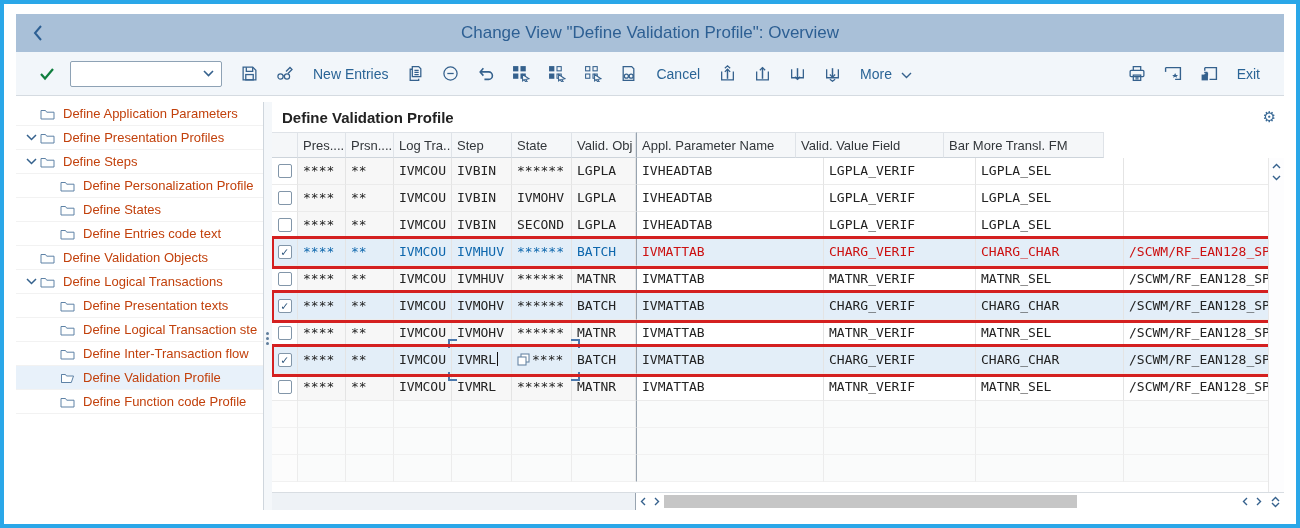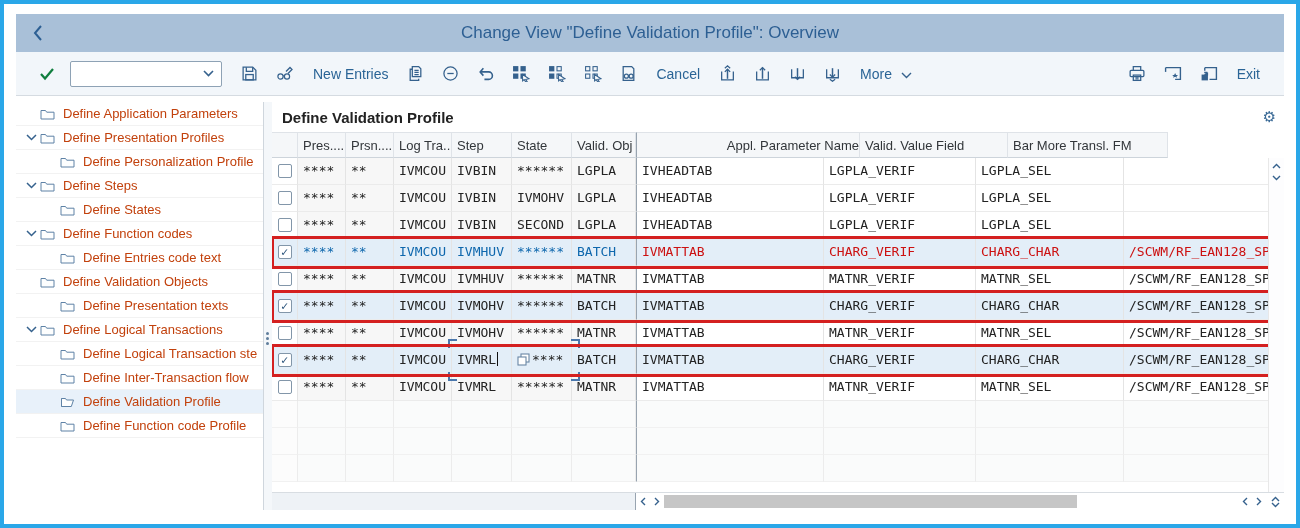--- a/index.html
+++ b/index.html
@@ -255,98 +255,85 @@
                 <polyline points="1,1 5.5,5.5 10,1" fill="none" stroke="#35618d" stroke-width="1.5"></polyline>
               </svg>
             </span>
             <span class="fold">
               <svg width="15" height="12" viewBox="0 0 15 12" fill="#fdfefe" stroke="#5e82a6" stroke-width="1">
                 <path d="M1 2.5h4.5l1.2 1.7H14V11H1z"></path>
               </svg>
             </span>
             <span class="tlabel">Define Presentation Profiles</span>
           </div>
-          <div class="titem" style="padding-left: 44px;">
-            <span class="fold">
-              <svg width="15" height="12" viewBox="0 0 15 12" fill="#fdfefe" stroke="#5e82a6" stroke-width="1">
-                <path d="M1 2.5h4.5l1.2 1.7H14V11H1z"></path>
-              </svg>
-            </span>
-            <span class="tlabel">Define Personalization Profile</span>
-          </div>
           <div class="titem" style="padding-left: 6px;">
             <span class="chev">
               <svg width="11" height="7" viewBox="0 0 11 7">
                 <polyline points="1,1 5.5,5.5 10,1" fill="none" stroke="#35618d" stroke-width="1.5"></polyline>
               </svg>
             </span>
             <span class="fold">
               <svg width="15" height="12" viewBox="0 0 15 12" fill="#fdfefe" stroke="#5e82a6" stroke-width="1">
                 <path d="M1 2.5h4.5l1.2 1.7H14V11H1z"></path>
               </svg>
             </span>
             <span class="tlabel">Define Steps</span>
           </div>
           <div class="titem" style="padding-left: 44px;">
             <span class="fold">
               <svg width="15" height="12" viewBox="0 0 15 12" fill="#fdfefe" stroke="#5e82a6" stroke-width="1">
                 <path d="M1 2.5h4.5l1.2 1.7H14V11H1z"></path>
               </svg>
             </span>
+            <span class="tlabel">Define Personalization Profile</span>
+          </div>
+          <div class="titem" style="padding-left: 44px;">
+            <span class="fold">
+              <svg width="15" height="12" viewBox="0 0 15 12" fill="#fdfefe" stroke="#5e82a6" stroke-width="1">
+                <path d="M1 2.5h4.5l1.2 1.7H14V11H1z"></path>
+              </svg>
+            </span>
             <span class="tlabel">Define States</span>
+          </div>
+          <div class="titem" style="padding-left: 44px;">
+            <span class="fold">
+              <svg width="15" height="12" viewBox="0 0 15 12" fill="#fdfefe" stroke="#5e82a6" stroke-width="1">
+                <path d="M1 2.5h4.5l1.2 1.7H14V11H1z"></path>
+              </svg>
+            </span>
+            <span class="tlabel">Define Entries code text</span>
+          </div>
+          <div class="titem" style="padding-left: 24px;">
+            <span class="fold">
+              <svg width="15" height="12" viewBox="0 0 15 12" fill="#fdfefe" stroke="#5e82a6" stroke-width="1">
+                <path d="M1 2.5h4.5l1.2 1.7H14V11H1z"></path>
+              </svg>
+            </span>
+            <span class="tlabel">Define Validation Objects</span>
           </div>
           <div class="titem" style="padding-left: 6px;">
             <span class="chev">
               <svg width="11" height="7" viewBox="0 0 11 7">
                 <polyline points="1,1 5.5,5.5 10,1" fill="none" stroke="#35618d" stroke-width="1.5"></polyline>
               </svg>
             </span>
             <span class="fold">
               <svg width="15" height="12" viewBox="0 0 15 12" fill="#fdfefe" stroke="#5e82a6" stroke-width="1">
                 <path d="M1 2.5h4.5l1.2 1.7H14V11H1z"></path>
               </svg>
             </span>
-            <span class="tlabel">Define Function codes</span>
+            <span class="tlabel">Define Logical Transactions</span>
           </div>
           <div class="titem" style="padding-left: 44px;">
             <span class="fold">
               <svg width="15" height="12" viewBox="0 0 15 12" fill="#fdfefe" stroke="#5e82a6" stroke-width="1">
                 <path d="M1 2.5h4.5l1.2 1.7H14V11H1z"></path>
               </svg>
             </span>
-            <span class="tlabel">Define Entries code text</span>
-          </div>
-          <div class="titem" style="padding-left: 24px;">
-            <span class="fold">
-              <svg width="15" height="12" viewBox="0 0 15 12" fill="#fdfefe" stroke="#5e82a6" stroke-width="1">
-                <path d="M1 2.5h4.5l1.2 1.7H14V11H1z"></path>
-              </svg>
-            </span>
-            <span class="tlabel">Define Validation Objects</span>
-          </div>
-          <div class="titem" style="padding-left: 44px;">
-            <span class="fold">
-              <svg width="15" height="12" viewBox="0 0 15 12" fill="#fdfefe" stroke="#5e82a6" stroke-width="1">
-                <path d="M1 2.5h4.5l1.2 1.7H14V11H1z"></path>
-              </svg>
-            </span>
             <span class="tlabel">Define Presentation texts</span>
-          </div>
-          <div class="titem" style="padding-left: 6px;">
-            <span class="chev">
-              <svg width="11" height="7" viewBox="0 0 11 7">
-                <polyline points="1,1 5.5,5.5 10,1" fill="none" stroke="#35618d" stroke-width="1.5"></polyline>
-              </svg>
-            </span>
-            <span class="fold">
-              <svg width="15" height="12" viewBox="0 0 15 12" fill="#fdfefe" stroke="#5e82a6" stroke-width="1">
-                <path d="M1 2.5h4.5l1.2 1.7H14V11H1z"></path>
-              </svg>
-            </span>
-            <span class="tlabel">Define Logical Transactions</span>
           </div>
           <div class="titem" style="padding-left: 44px;">
             <span class="fold">
               <svg width="15" height="12" viewBox="0 0 15 12" fill="#fdfefe" stroke="#5e82a6" stroke-width="1">
                 <path d="M1 2.5h4.5l1.2 1.7H14V11H1z"></path>
               </svg>
             </span>
             <span class="tlabel">Define Logical Transaction ste</span>
           </div>
           <div class="titem" style="padding-left: 44px;">
@@ -390,21 +377,21 @@
       </div>
       <div class="grid" id="grid">
           <div class="trow">
             <div class="th" style="width: 26px;"></div>
             <div class="th" style="width: 48px;">Pres....</div>
             <div class="th" style="width: 48px;">Prsn....</div>
             <div class="th" style="width: 58px;">Log Tra...</div>
             <div class="th" style="width: 60px;">Step</div>
             <div class="th" style="width: 60px;">State</div>
             <div class="th" style="width: 64px;">Valid. Obj</div>
-            <div class="th dvl" style="width: 224px; text-align: right;">Appl. Parameter Name</div>
+            <div class="th dvl" style="width: 160px;">Appl. Parameter Name</div>
             <div class="th" style="width: 148px;">Valid. Value Field</div>
             <div class="th" style="width: 160px;">Bar More Transl. FM</div>
           </div>
           <div class="trow">
             <div class="td cb" style="width: 26px;"><span class="cbx"></span></div>
             <div class="td fx" style="width: 48px;">****</div>
             <div class="td fx" style="width: 48px;">**</div>
             <div class="td fx" style="width: 58px;">IVMCOU</div>
             <div class="td fx" style="width: 60px;">IVBIN</div>
             <div class="td fx" style="width: 60px;">******</div>

